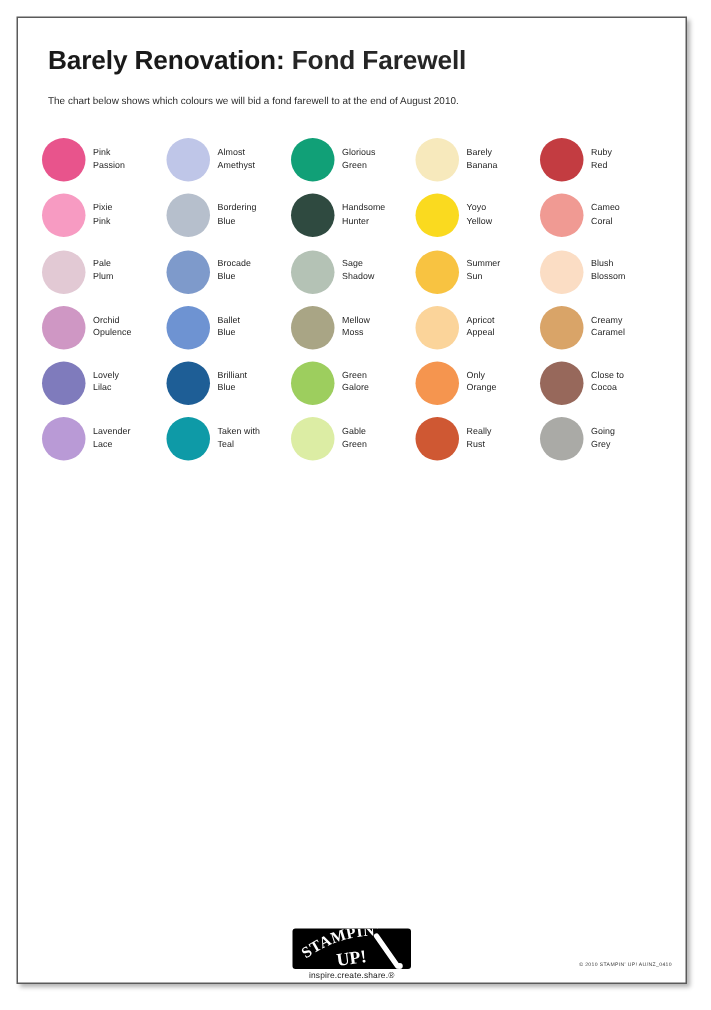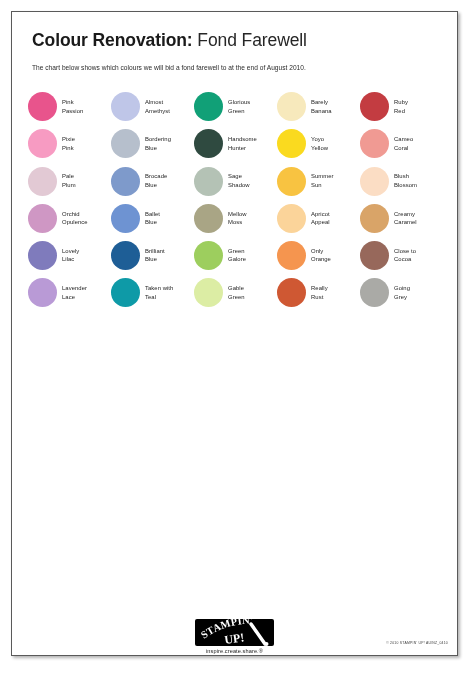--- a/index.html
+++ b/index.html
@@ -35,21 +35,21 @@
     font-size: 17.5px;
     line-height: 1.15;
     color: #1a1a1a;
     letter-spacing: -0.1px;
     white-space: nowrap;
   }
   #title .strong {
     font-weight: bold;
   }
   #title .light {
-    font-weight: normal;
+    font-weight: bold;
     color: #262626;
   }
   #subtitle {
     margin-top: 14px;
     font-size: 6.6px;
     line-height: 1.2;
     color: #2b2b2b;
     letter-spacing: 0.02px;
   }
 
@@ -129,21 +129,21 @@
     white-space: nowrap;
   }
 </style>
 </head>
 <body>
 
 <div id="page">
 
   <div id="header">
     <div id="title">
-      <span class="strong">Colour Renovation:</span><span class="light"> Fond Farewell</span>
+      <span class="strong">Barely Renovation:</span><span class="light"> Fond Farewell</span>
     </div>
     <div id="subtitle">The chart below shows which colours we will bid a fond farewell to at the end of August 2010.</div>
   </div>
 
   <div id="grid">
       <div class="cell">
         <div class="dot" style="background: rgb(232, 84, 140);"></div>
         <div class="lbl">Pink
 Passion</div>
       </div>

